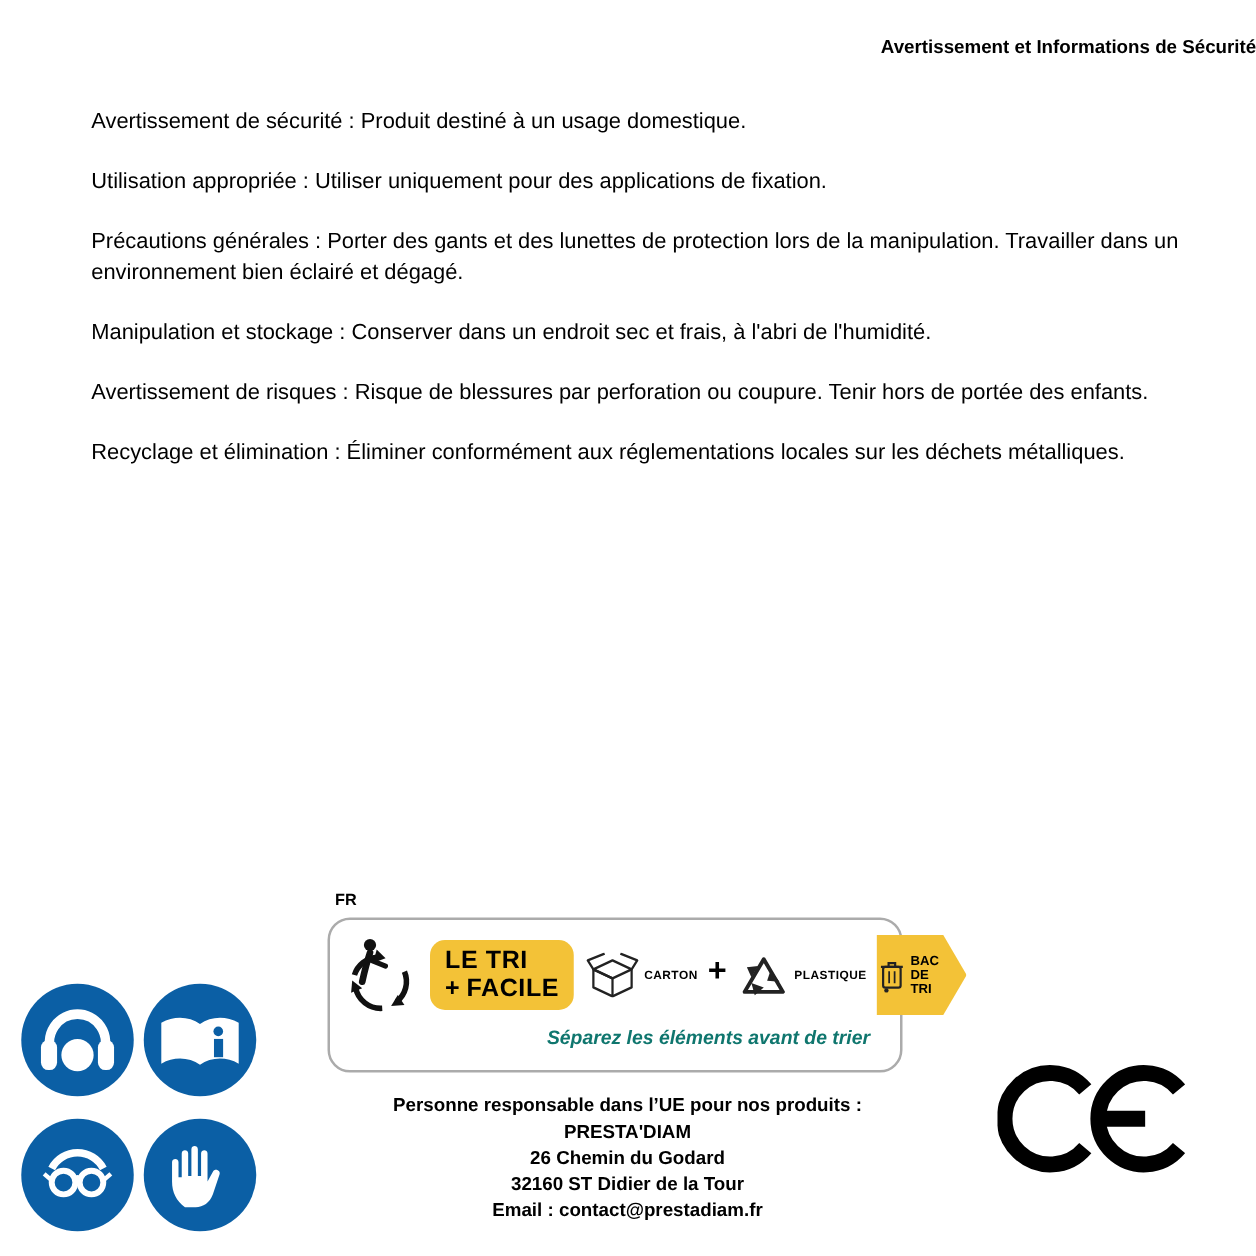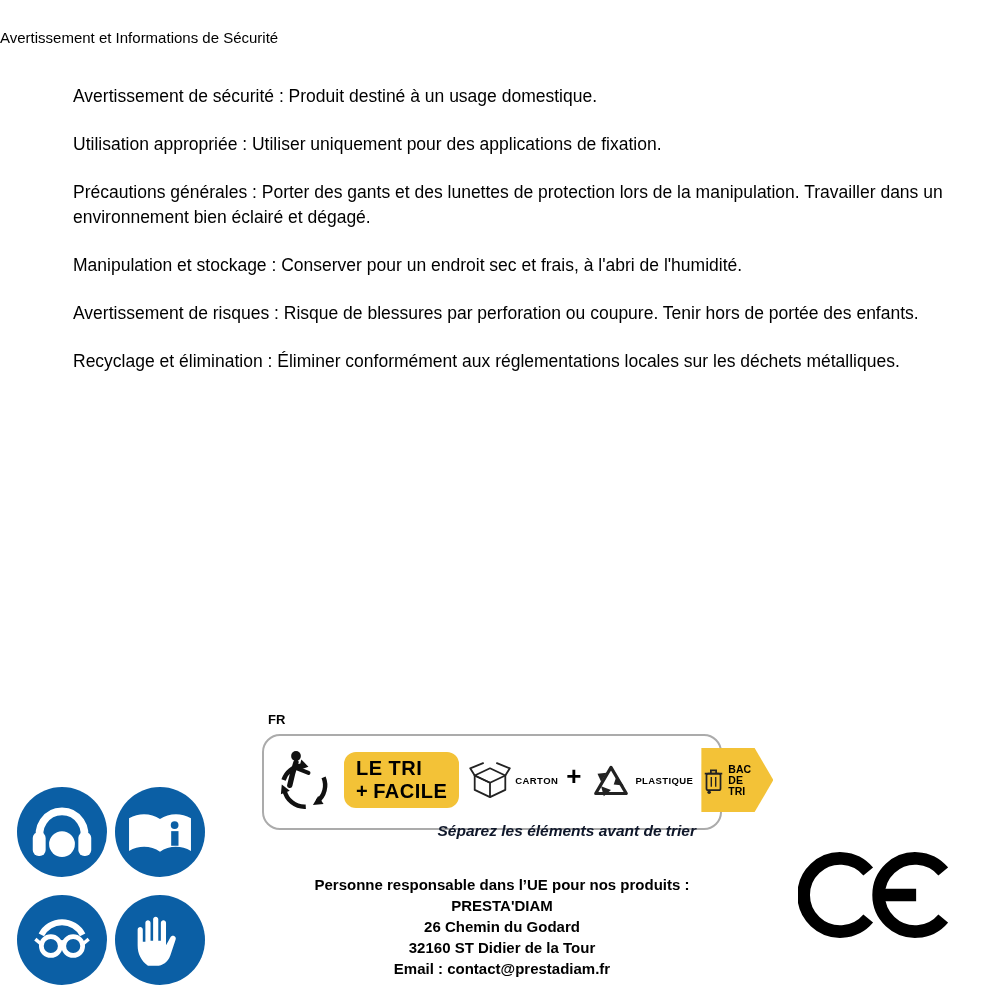--- a/index.html
+++ b/index.html
@@ -5,73 +5,73 @@
   :root{
     --blue:#0b5fa5;
     --yellow:#f3c237;
     --border-gray:#ababab;
     --ink:#000000;
   }
   *{box-sizing:border-box;}
   body{margin:0;background:#fff;font-family:"Liberation Sans",sans-serif;color:var(--ink);}
   .page{position:relative;width:1005px;height:1005px;background:#fff;overflow:hidden;}
 
-  .title{position:absolute;top:29px;left:0;width:100%;text-align:left;
-         font-size:15px;font-weight:normal;margin:0;}
+  .title{position:absolute;top:29px;left:0;width:100%;text-align:right;
+         font-size:15px;font-weight:bold;margin:0;}
 
   .content{position:absolute;left:73px;top:84px;width:885px;font-size:17.5px;line-height:25px;}
   .content p{margin:0 0 23px 0;}
 
   
   .icon-grid{position:absolute;left:17px;top:787px;display:grid;
              grid-template-columns:92px 92px;grid-gap:18px 6px;}
   .picto{width:90px;height:90px;border-radius:50%;background:var(--blue);
          display:flex;align-items:center;justify-content:center;}
   .picto svg{width:86px;height:86px;}
 
   
   .fr-label{position:absolute;left:268px;top:712px;font-size:13px;font-weight:bold;}
-  .tri-badge{position:absolute;left:262px;top:734px;width:460px;height:96px;
+  .tri-badge{position:absolute;left:262px;top:734px;width:460px;height:124px;
              border:2px solid var(--border-gray);border-radius:18px;background:#fff;
              padding:5px 8px 4px 8px;}
   .tri-row{display:flex;align-items:center;height:78px;gap:8px;}
   .triman{width:64px;height:70px;flex:0 0 auto;}
   .tri-pill{background:var(--yellow);border-radius:12px;padding:5px 12px;flex:0 0 auto;}
   .tri-pill .l1{font-size:20px;font-weight:900;letter-spacing:0.5px;}
   .tri-pill .l2{font-size:20px;font-weight:900;letter-spacing:0.5px;display:flex;gap:5px;align-items:center;}
   .material{display:flex;flex-direction:row;align-items:center;gap:2px;flex:0 0 auto;}
   .material .mat-label{font-size:9.5px;font-weight:bold;letter-spacing:0.4px;}
   .plus-sep{font-size:26px;font-weight:bold;flex:0 0 auto;margin-top:-8px;}
   .flag{margin-left:auto;width:72px;height:64px;background:var(--yellow);
         clip-path:polygon(0 0,74% 0,100% 50%,74% 100%,0 100%);
         display:flex;align-items:center;padding-left:2px;gap:4px;flex:0 0 auto;}
   .bac-text{font-size:10.5px;font-weight:900;line-height:11px;}
   .tagline{text-align:right;padding-right:16px;font-size:15.5px;font-style:italic;
-           font-weight:bold;color:#0f172a;margin-top:3px;}
+           font-weight:bold;color:#0f766e;margin-top:3px;}
 
   
   .address{position:absolute;left:272px;top:874px;width:460px;text-align:center;
            font-weight:bold;font-size:15px;line-height:21px;}
 
   
   .ce-mark{position:absolute;left:798px;top:845px;}
   .ce-mark svg{width:150px;height:100px;}
 </style>
 </head>
 <body>
 
 <div class="page">
 
   <h1 class="title">Avertissement et Informations de Sécurité</h1>
 
   <div class="content">
     <p>Avertissement de sécurité : Produit destiné à un usage domestique.</p>
     <p>Utilisation appropriée : Utiliser uniquement pour des applications de fixation.</p>
     <p>Précautions générales : Porter des gants et des lunettes de protection lors de la manipulation. Travailler dans un environnement bien éclairé et dégagé.</p>
-    <p>Manipulation et stockage : Conserver pour un endroit sec et frais, à l'abri de l'humidité.</p>
+    <p>Manipulation et stockage : Conserver dans un endroit sec et frais, à l'abri de l'humidité.</p>
     <p>Avertissement de risques : Risque de blessures par perforation ou coupure. Tenir hors de portée des enfants.</p>
     <p>Recyclage et élimination : Éliminer conformément aux réglementations locales sur les déchets métalliques.</p>
   </div>
 
   <div class="icon-grid">
     <div class="picto">
       <svg viewBox="0 0 100 100">
         <path d="M26 62 A26 26 0 1 1 74 62" fill="none" stroke="#fff" stroke-width="9"></path>
         <circle cx="50" cy="64" r="15" fill="#fff"></circle>
         <rect x="16" y="50" width="15" height="28" rx="7" fill="#fff"></rect>

